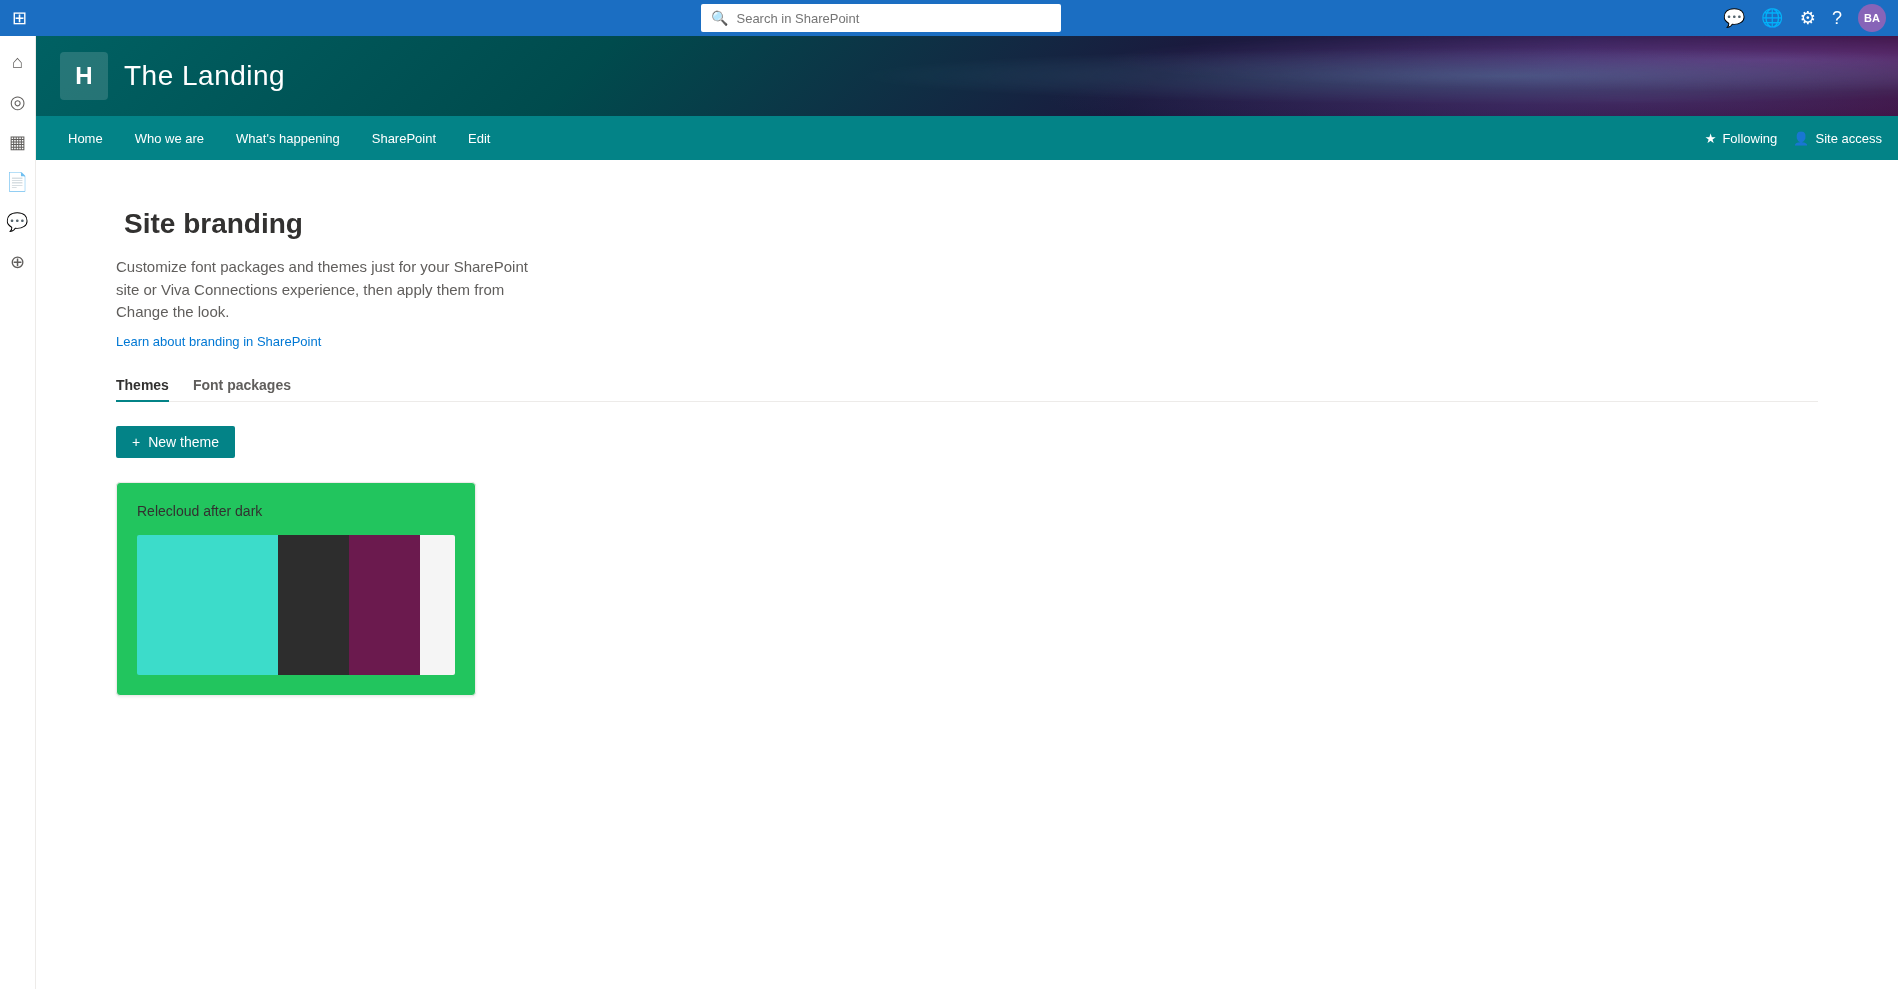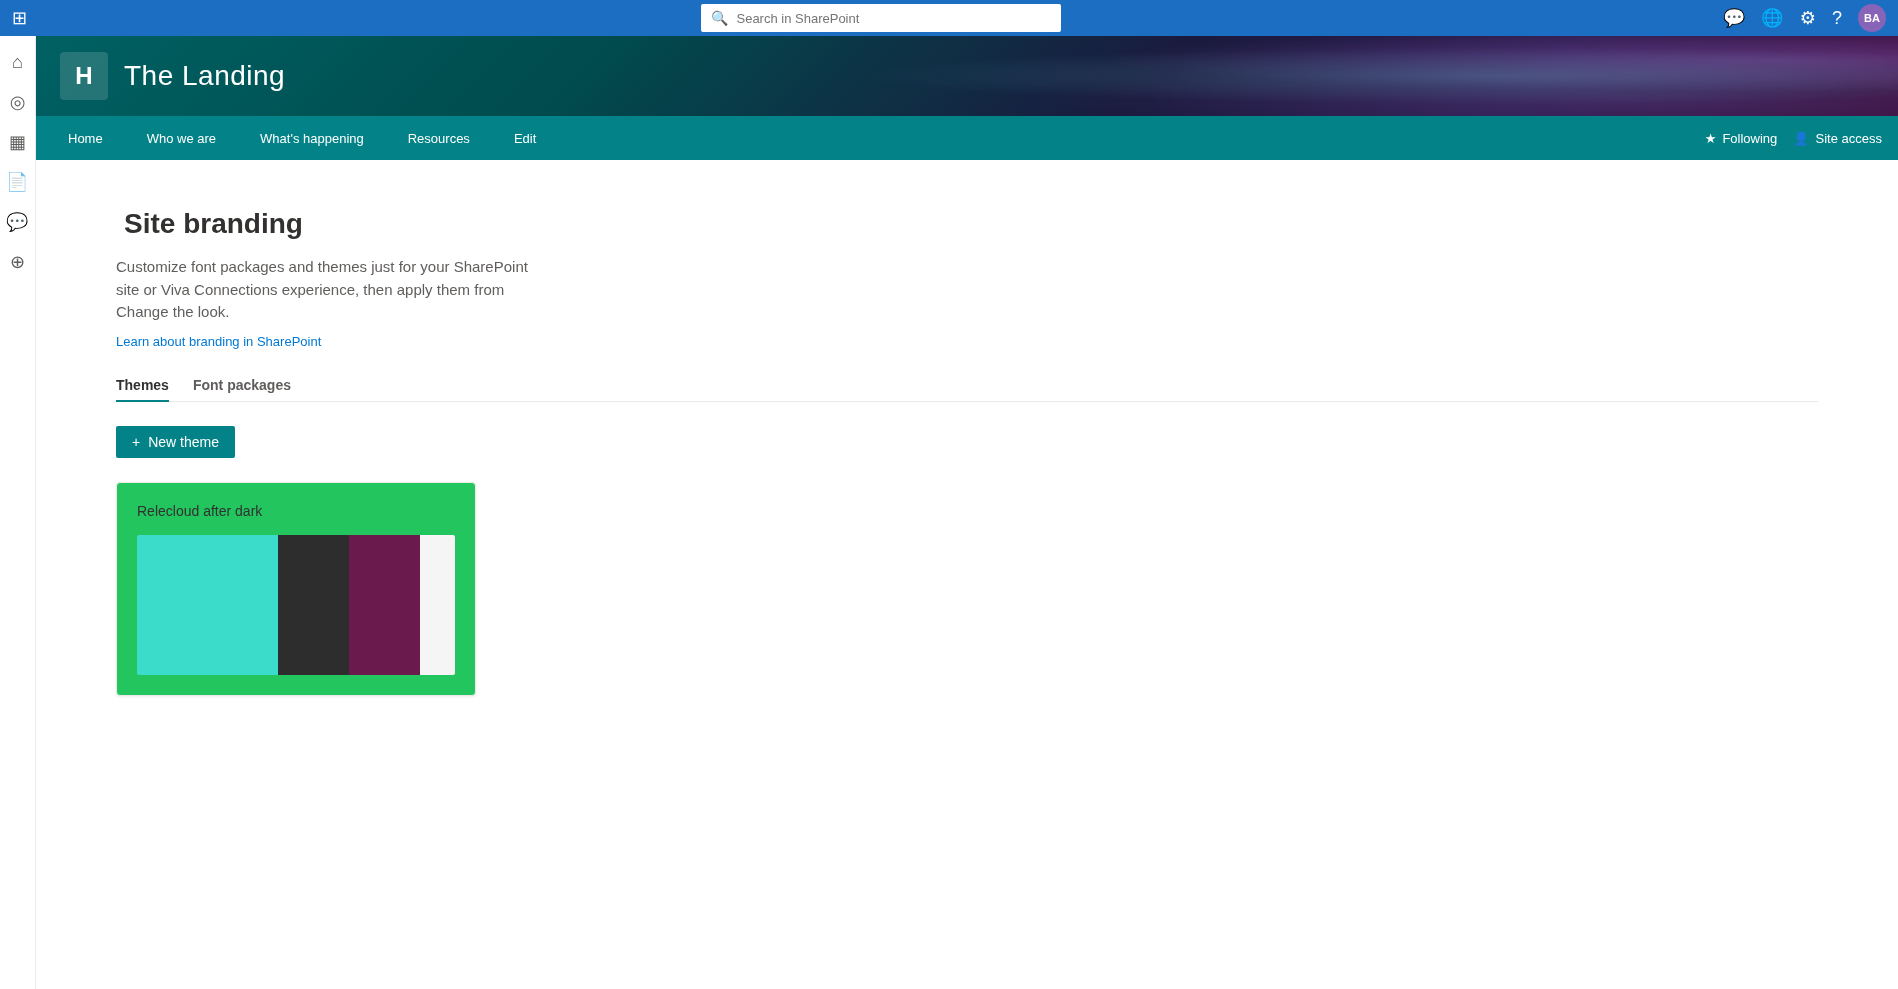--- a/index.html
+++ b/index.html
@@ -138,21 +138,21 @@
       background: #038387;
       height: 44px;
       display: flex;
       align-items: center;
       padding: 0 16px;
       justify-content: space-between;
     }
     .nav-items {
       display: flex;
       align-items: center;
-      gap: 12px;
+      gap: 0;
     }
     .nav-item {
       color: white;
       font-size: 13px;
       padding: 0 16px;
       height: 44px;
       display: flex;
       align-items: center;
       cursor: pointer;
       position: relative;
@@ -320,21 +320,21 @@
     <div class="site-header-bg"></div>
     <div class="site-logo">H</div>
     <div class="site-title">The Landing</div>
   </div>
 
   <div class="nav-bar">
     <div class="nav-items">
       <div class="nav-item">Home</div>
       <div class="nav-item">Who we are</div>
       <div class="nav-item">What's happening</div>
-      <div class="nav-item">Resources</div>
+      <div class="nav-item">SharePoint</div>
       <div class="nav-item">Edit</div>
     </div>
     <div class="nav-right">
       <div class="nav-following">
         <span>★</span>
         <span>Following</span>
       </div>
       <div class="nav-following">
         <span>👤</span>
         <span>Site access</span>

